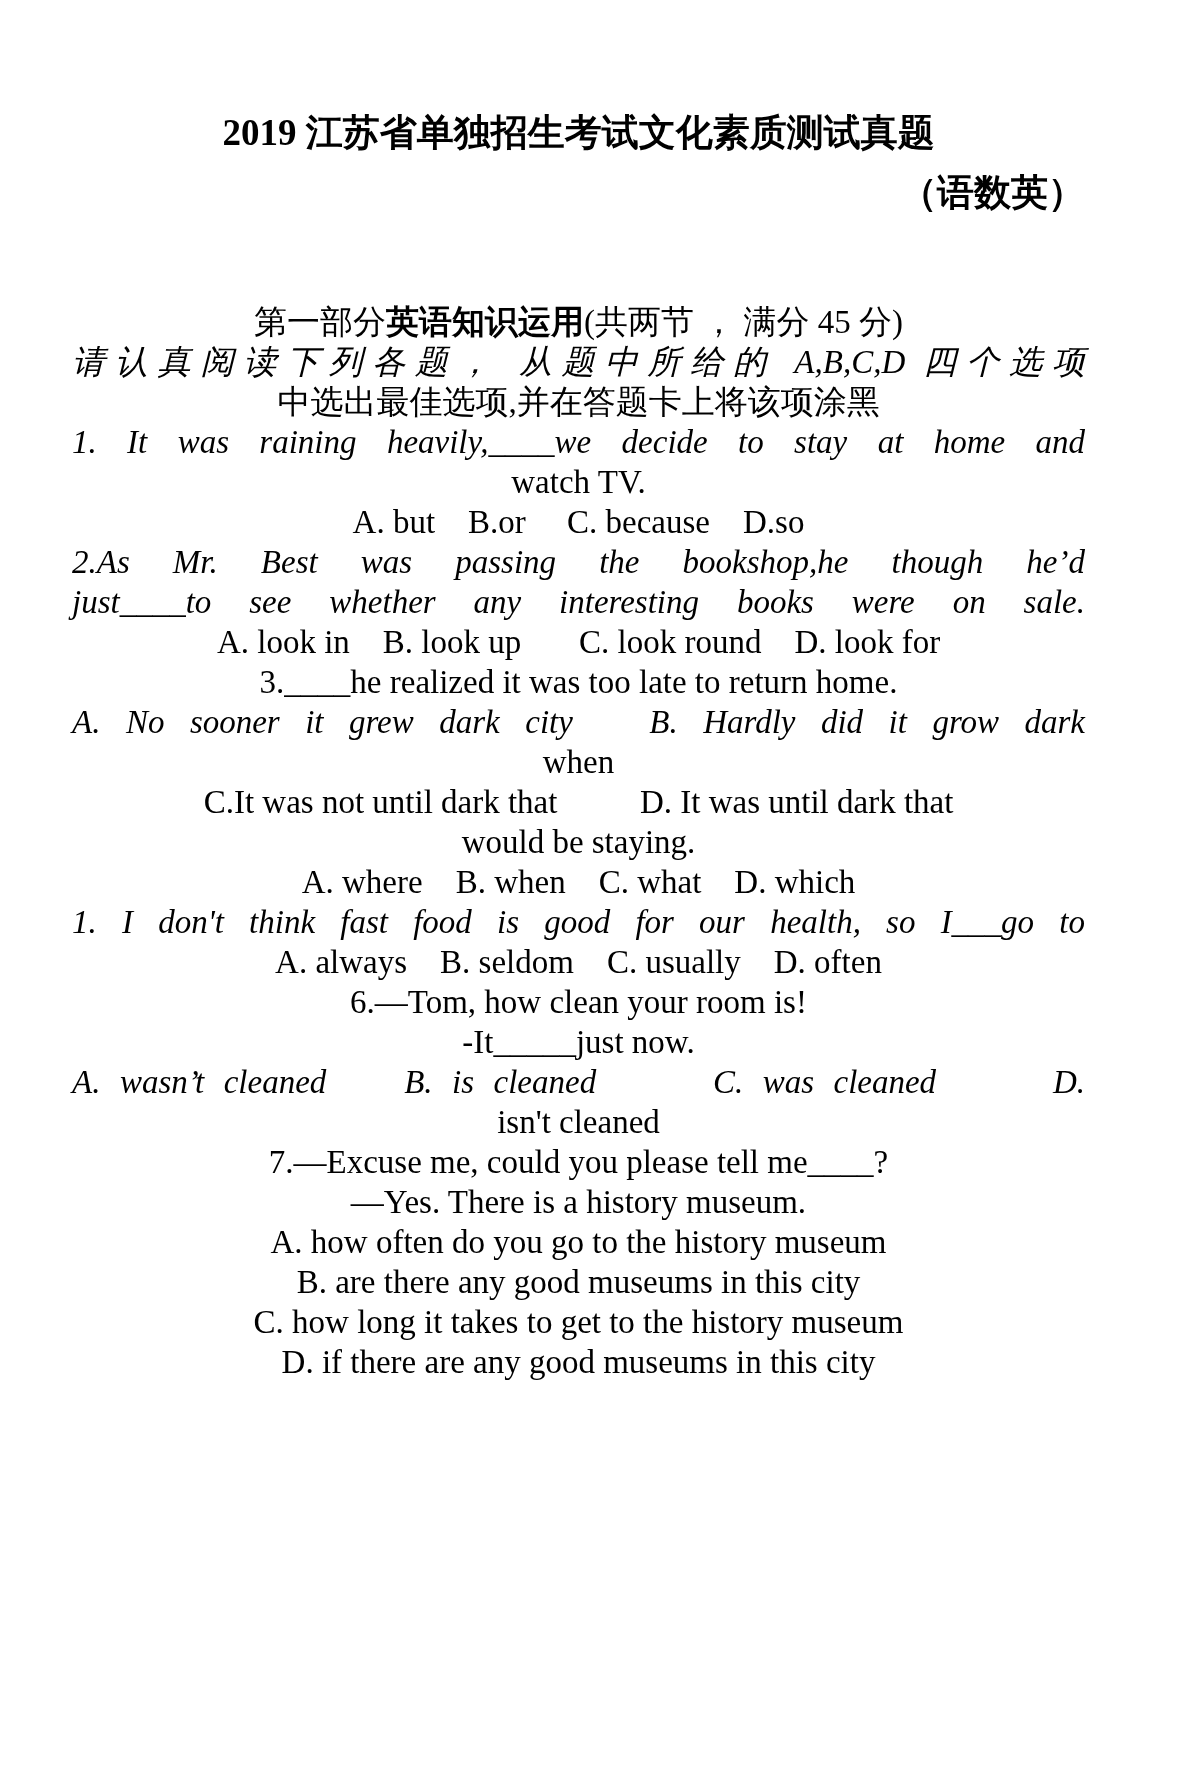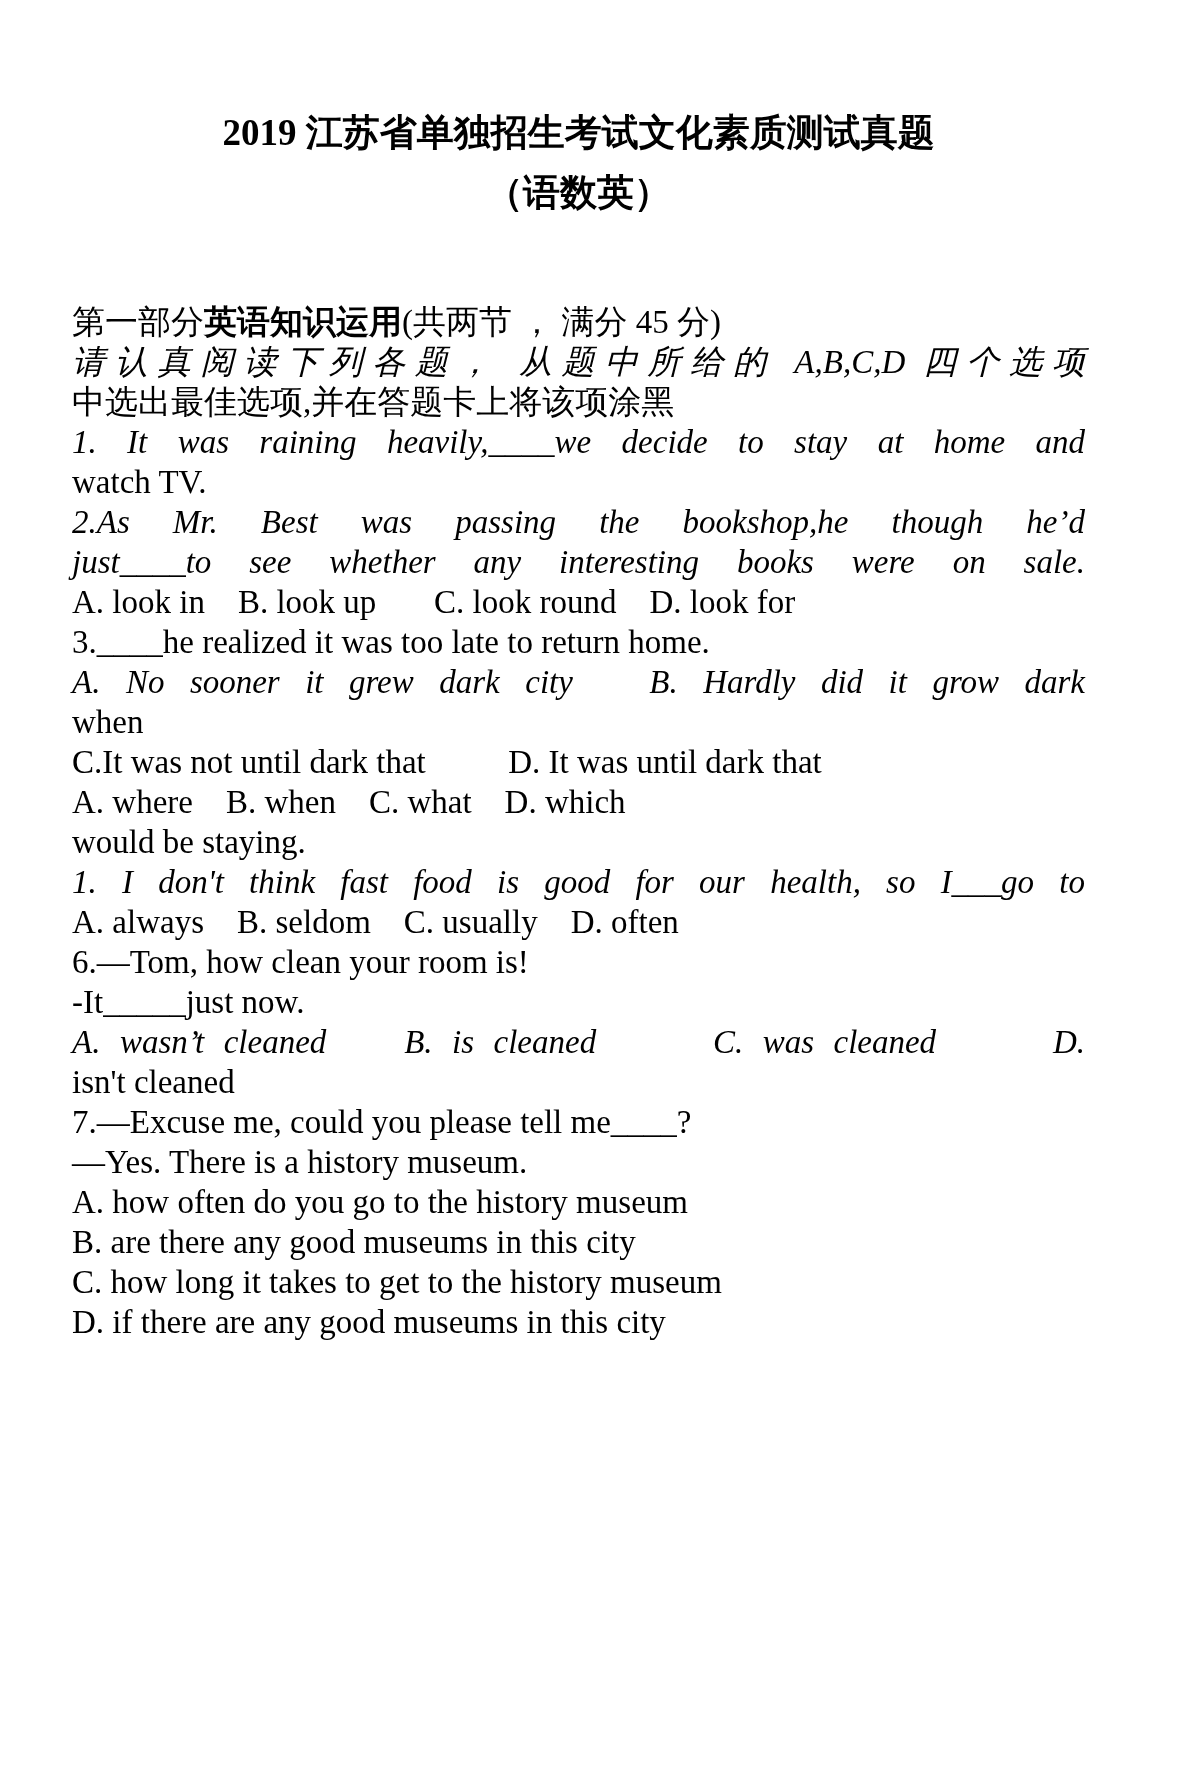--- a/index.html
+++ b/index.html
@@ -23,33 +23,33 @@
   .doc-title {
     font-size: 37px;
     font-weight: bold;
     text-align: center;
     line-height: 46px;
     margin: 0;
   }
   .doc-subtitle {
     font-size: 37px;
     font-weight: bold;
-    text-align: center;
+    text-align: right;
     line-height: 46px;
     margin: 14px 0 0 0;
   }
   .bodytext {
     margin-top: 86px;
   }
   .line {
     font-size: 33px;
     line-height: 40px;
     margin: 0;
     white-space: pre-wrap;
-    text-align: left;
+    text-align: center;
   }
   .j {
     text-align: justify;
     text-align-last: justify;
     font-style: italic;
   }
   .bold {
     font-weight: bold;
   }
 </style>
@@ -68,29 +68,30 @@
 
 
     <div id="instructions">
         <p class="line j">请认真阅读下列各题， 从题中所给的 A,B,C,D 四个选项</p>
         <p class="line">中选出最佳选项,并在答题卡上将该项涂黑</p>
       </div>
 
     <div id="questions">
         <p class="line j">1. It was raining heavily,____we decide to stay at home and</p>
         <p class="line">watch TV.</p>
+        <p class="line">A. but    B.or     C. because    D.so</p>
         <p class="line j">2.As Mr. Best was passing the bookshop,he though he’d</p>
         <p class="line j">just____to see whether any interesting books were on sale.</p>
         <p class="line">A. look in    B. look up       C. look round    D. look for</p>
         <p class="line">3.____he realized it was too late to return home.</p>
         <p class="line j">A. No sooner it grew dark city   B. Hardly did it grow dark</p>
         <p class="line">when</p>
         <p class="line">C.It was not until dark that          D. It was until dark that</p>
+        <p class="line">would be staying.</p>
         <p class="line">A. where    B. when    C. what    D. which</p>
-        <p class="line">would be staying.</p>
         <p class="line j">1. I don't think fast food is good for our health, so I___go to</p>
         <p class="line">A. always    B. seldom    C. usually    D. often</p>
         <p class="line">6.—Tom, how clean your room is!</p>
         <p class="line">-It_____just now.</p>
         <p class="line j">A. wasn’t cleaned    B. is cleaned      C. was cleaned      D.</p>
         <p class="line">isn't cleaned</p>
         <p class="line">7.—Excuse me, could you please tell me____?</p>
         <p class="line">—Yes. There is a history museum.</p>
         <p class="line">A. how often do you go to the history museum</p>
         <p class="line">B. are there any good museums in this city</p>

